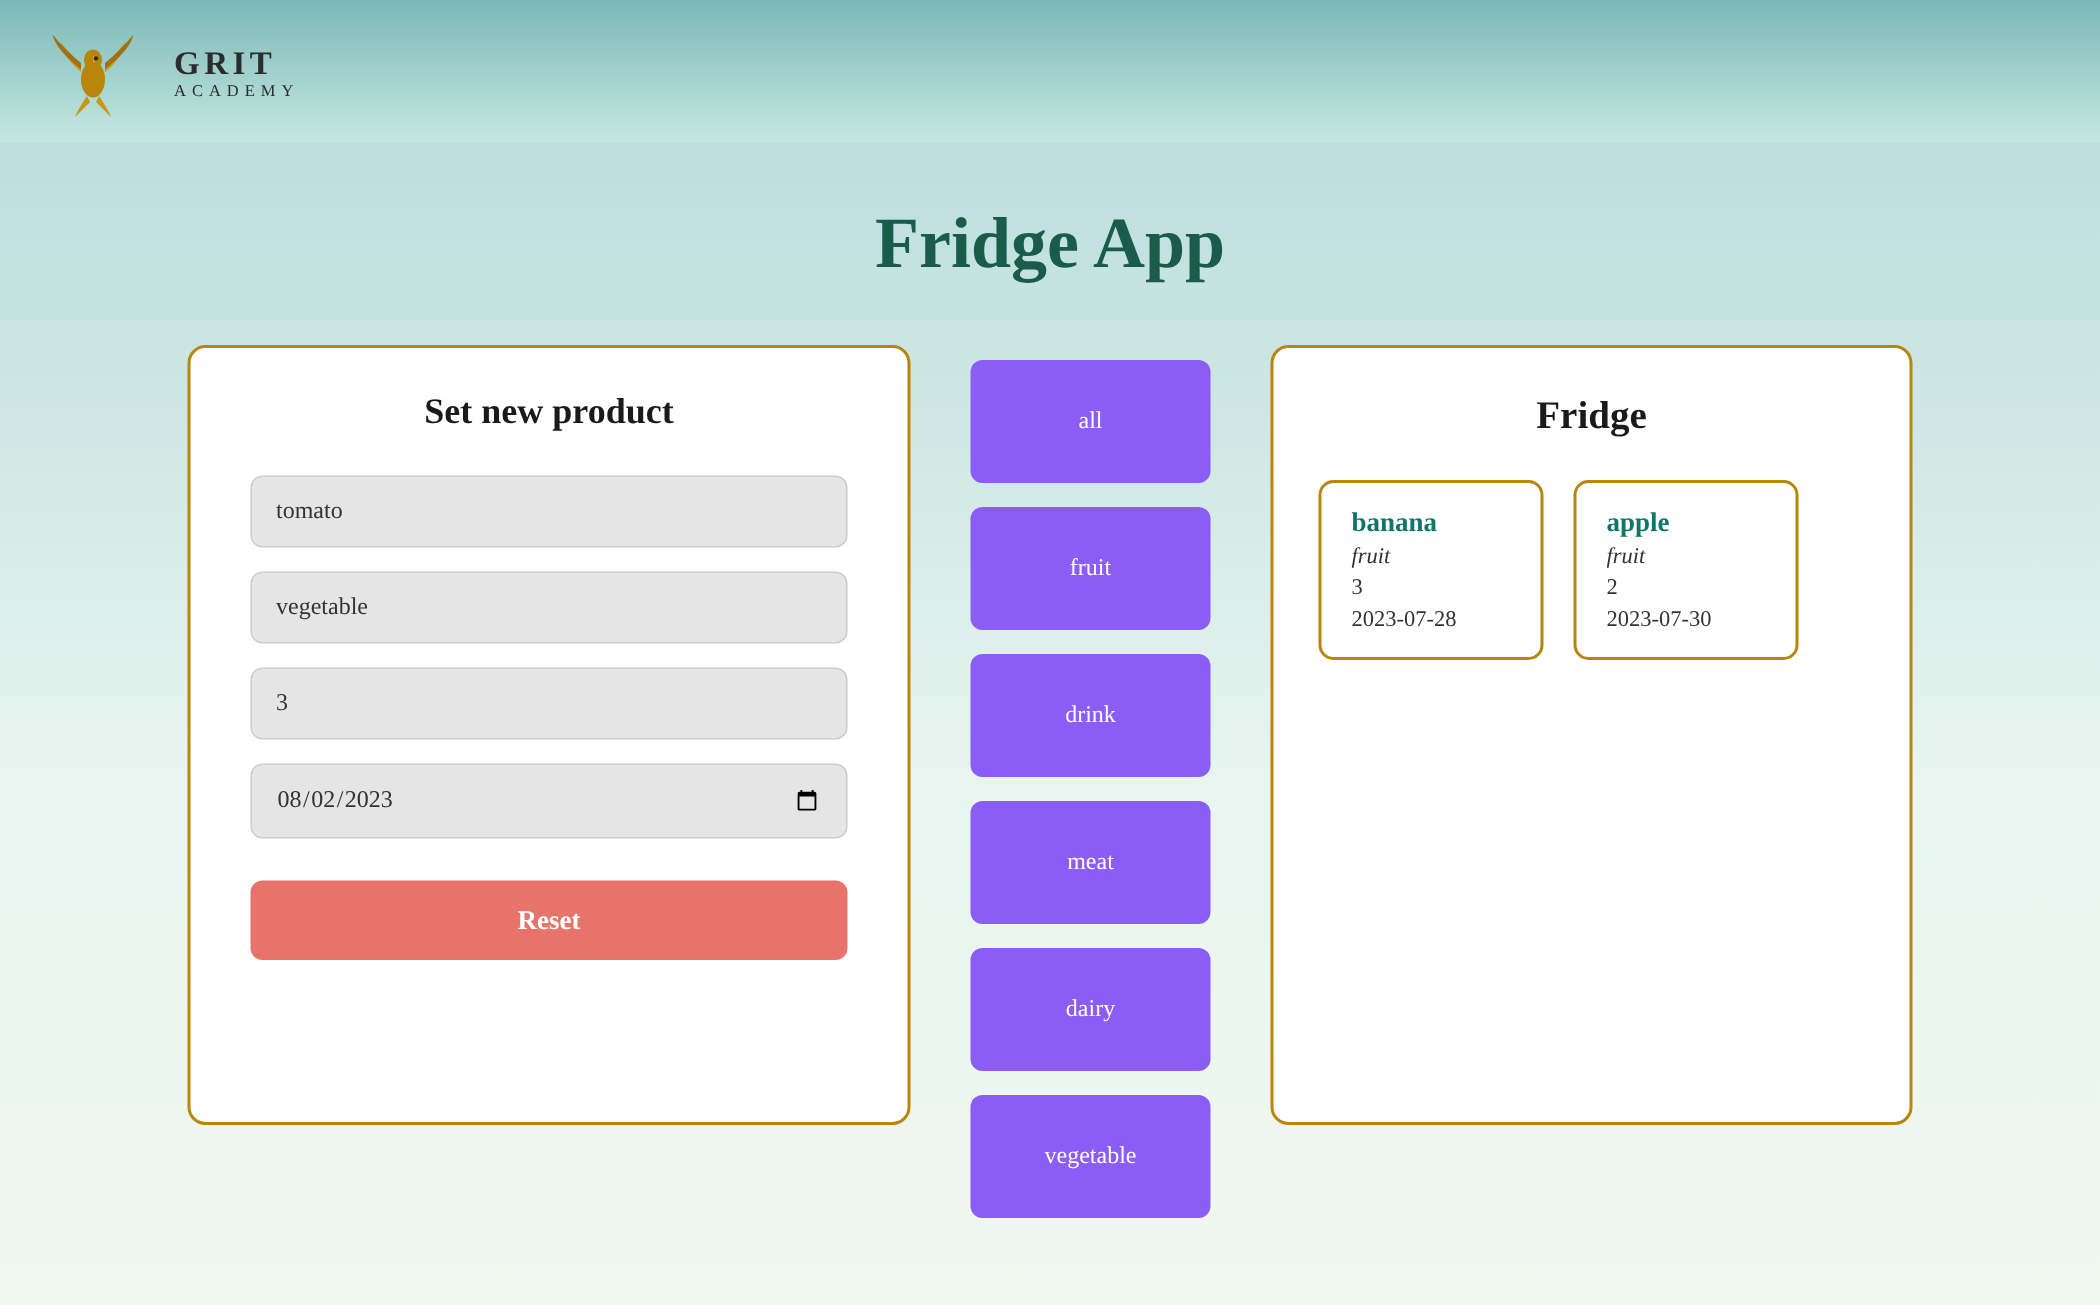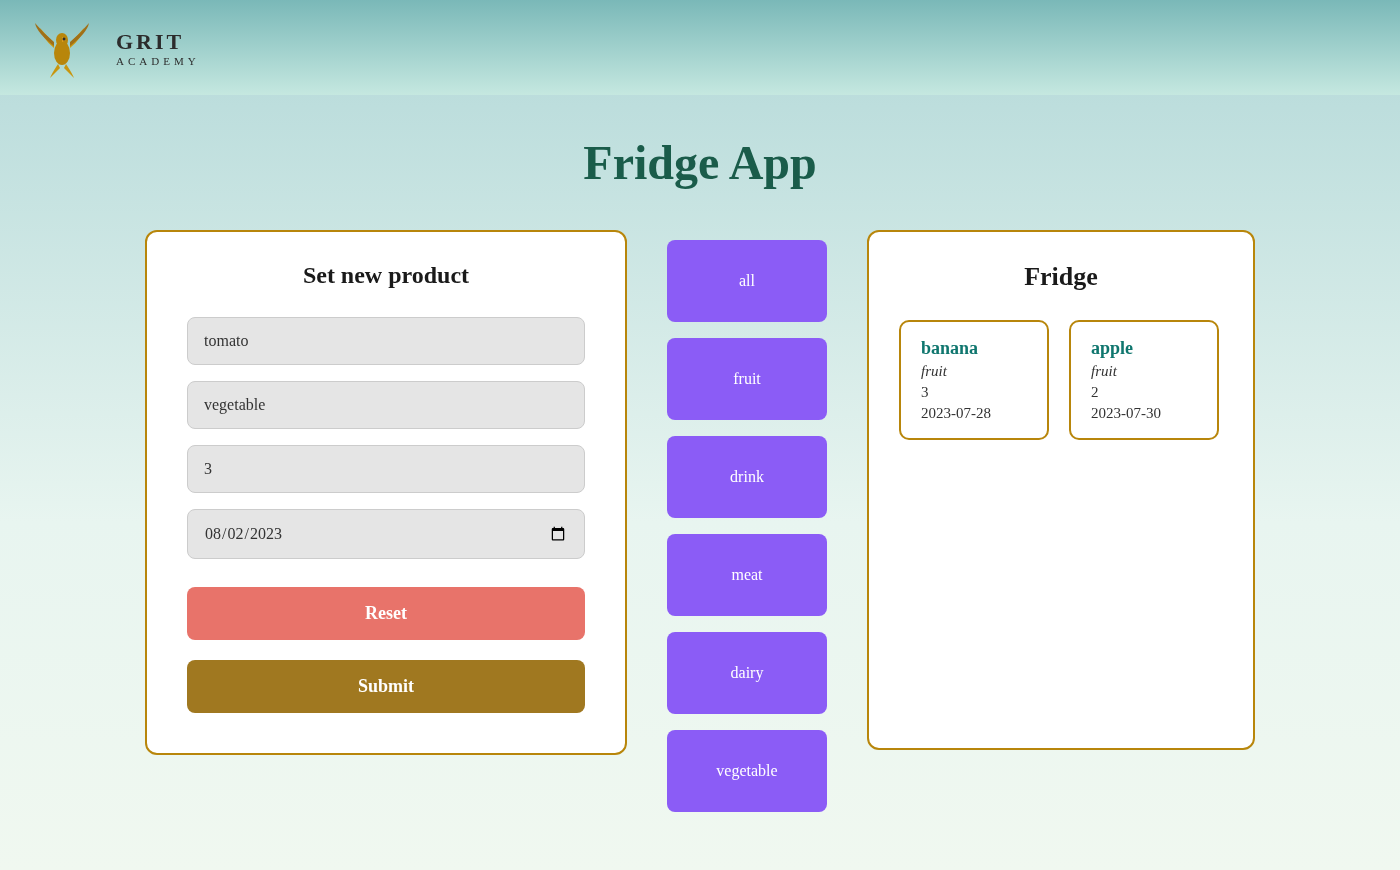--- a/index.html
+++ b/index.html
@@ -102,21 +102,20 @@
     }
 
     .form-input[type="date"] {
       color: #333;
     }
 
     .form-buttons {
       display: flex;
       gap: 20px;
       margin-top: 28px;
-      flex-direction: column;
     }
 
     .btn-reset {
       flex: 1;
       padding: 16px;
       font-size: 18px;
       font-weight: bold;
       background: #e8736a;
       color: white;
       border: none;
@@ -158,21 +157,21 @@
       text-align: center;
       font-family: 'Georgia', serif;
     }
 
     
     .fridge-panel {
       background: white;
       border: 2px solid #b8860b;
       border-radius: 12px;
       padding: 30px 30px 17px 30px;
-      width: 388px;
+      width: 428px;
       min-height: 520px;
     }
 
     .fridge-title {
       text-align: center;
       font-size: 26px;
       font-weight: bold;
       color: #1a1a1a;
       margin-bottom: 28px;
     }
@@ -277,21 +276,20 @@
     <div class="form-field">
       <input class="form-input" type="text" value="3" style="">
     </div>
 
     <div class="form-field">
       <input class="form-input" type="date" value="2023-08-02" style="">
     </div>
 
     <div class="form-buttons">
       <button class="btn-reset">Reset</button>
-      <button class="btn-submit">Submit</button>
     </div>
   </div>
 
   <div class="filter-panel">
     <button class="filter-btn">all</button>
     <button class="filter-btn">fruit</button>
     <button class="filter-btn">drink</button>
     <button class="filter-btn">meat</button>
     <button class="filter-btn">dairy</button>
     <button class="filter-btn">vegetable</button>

